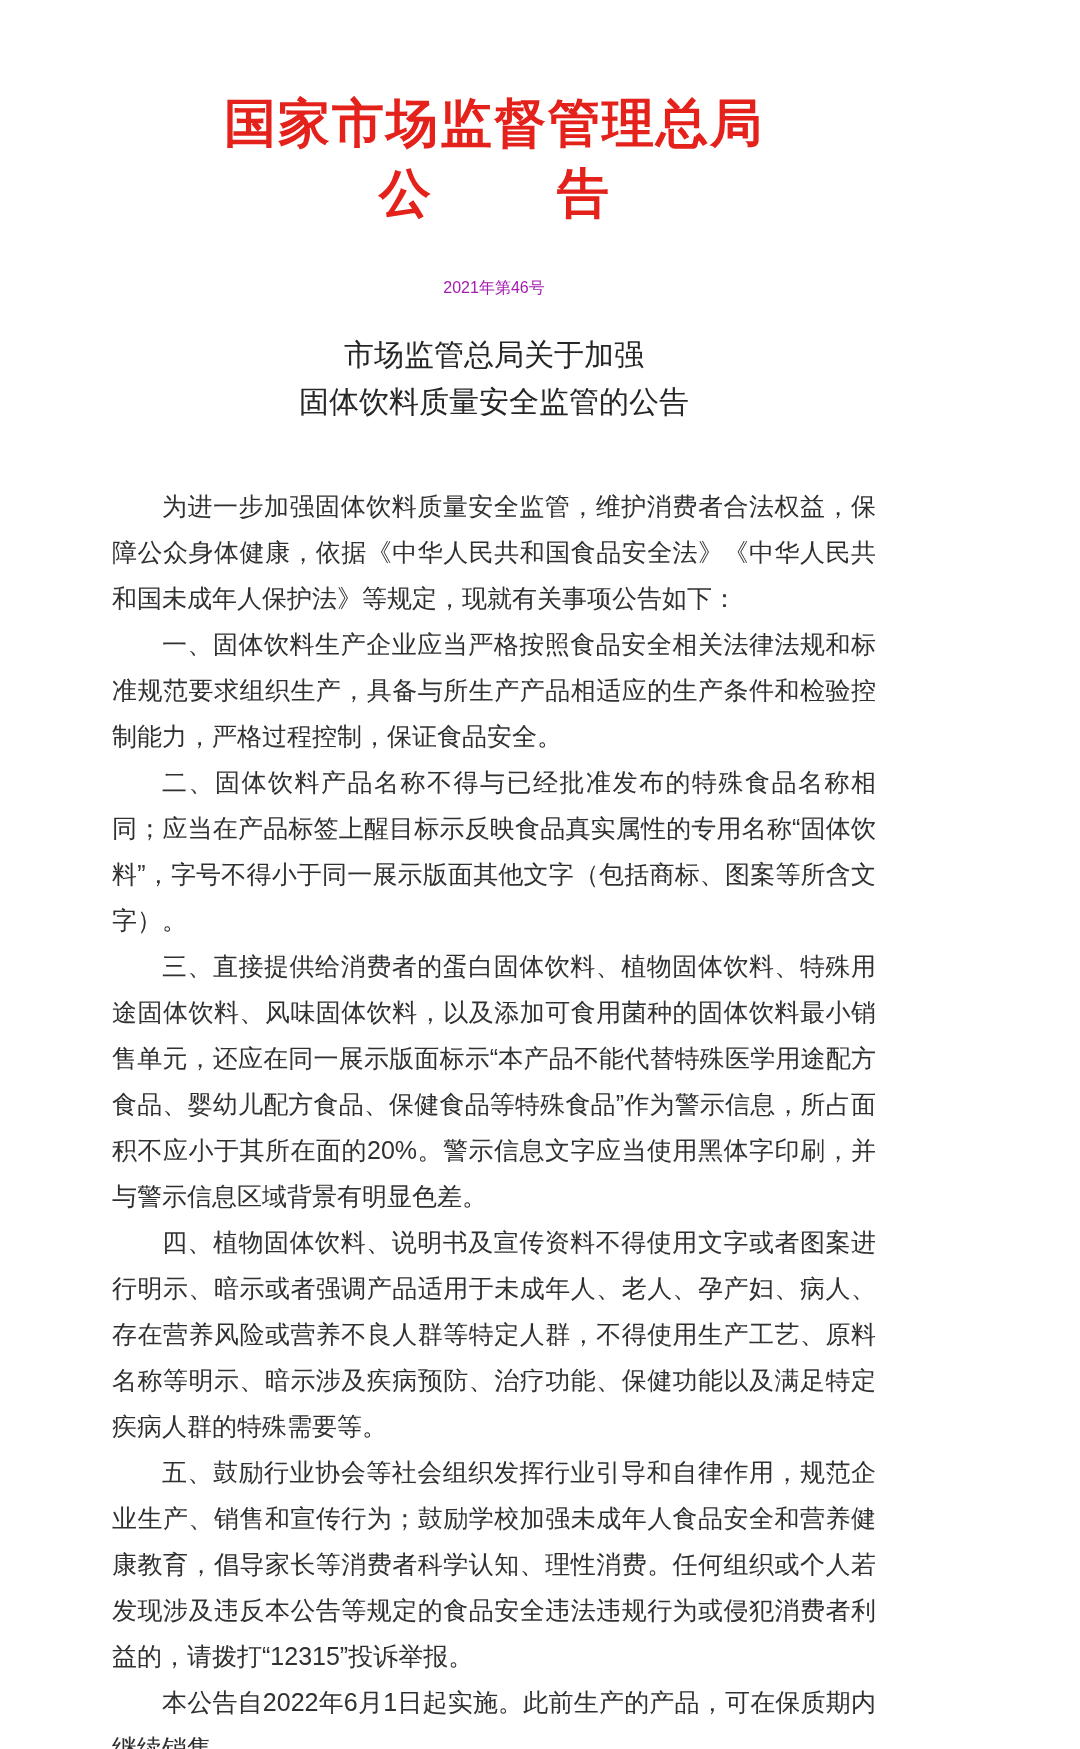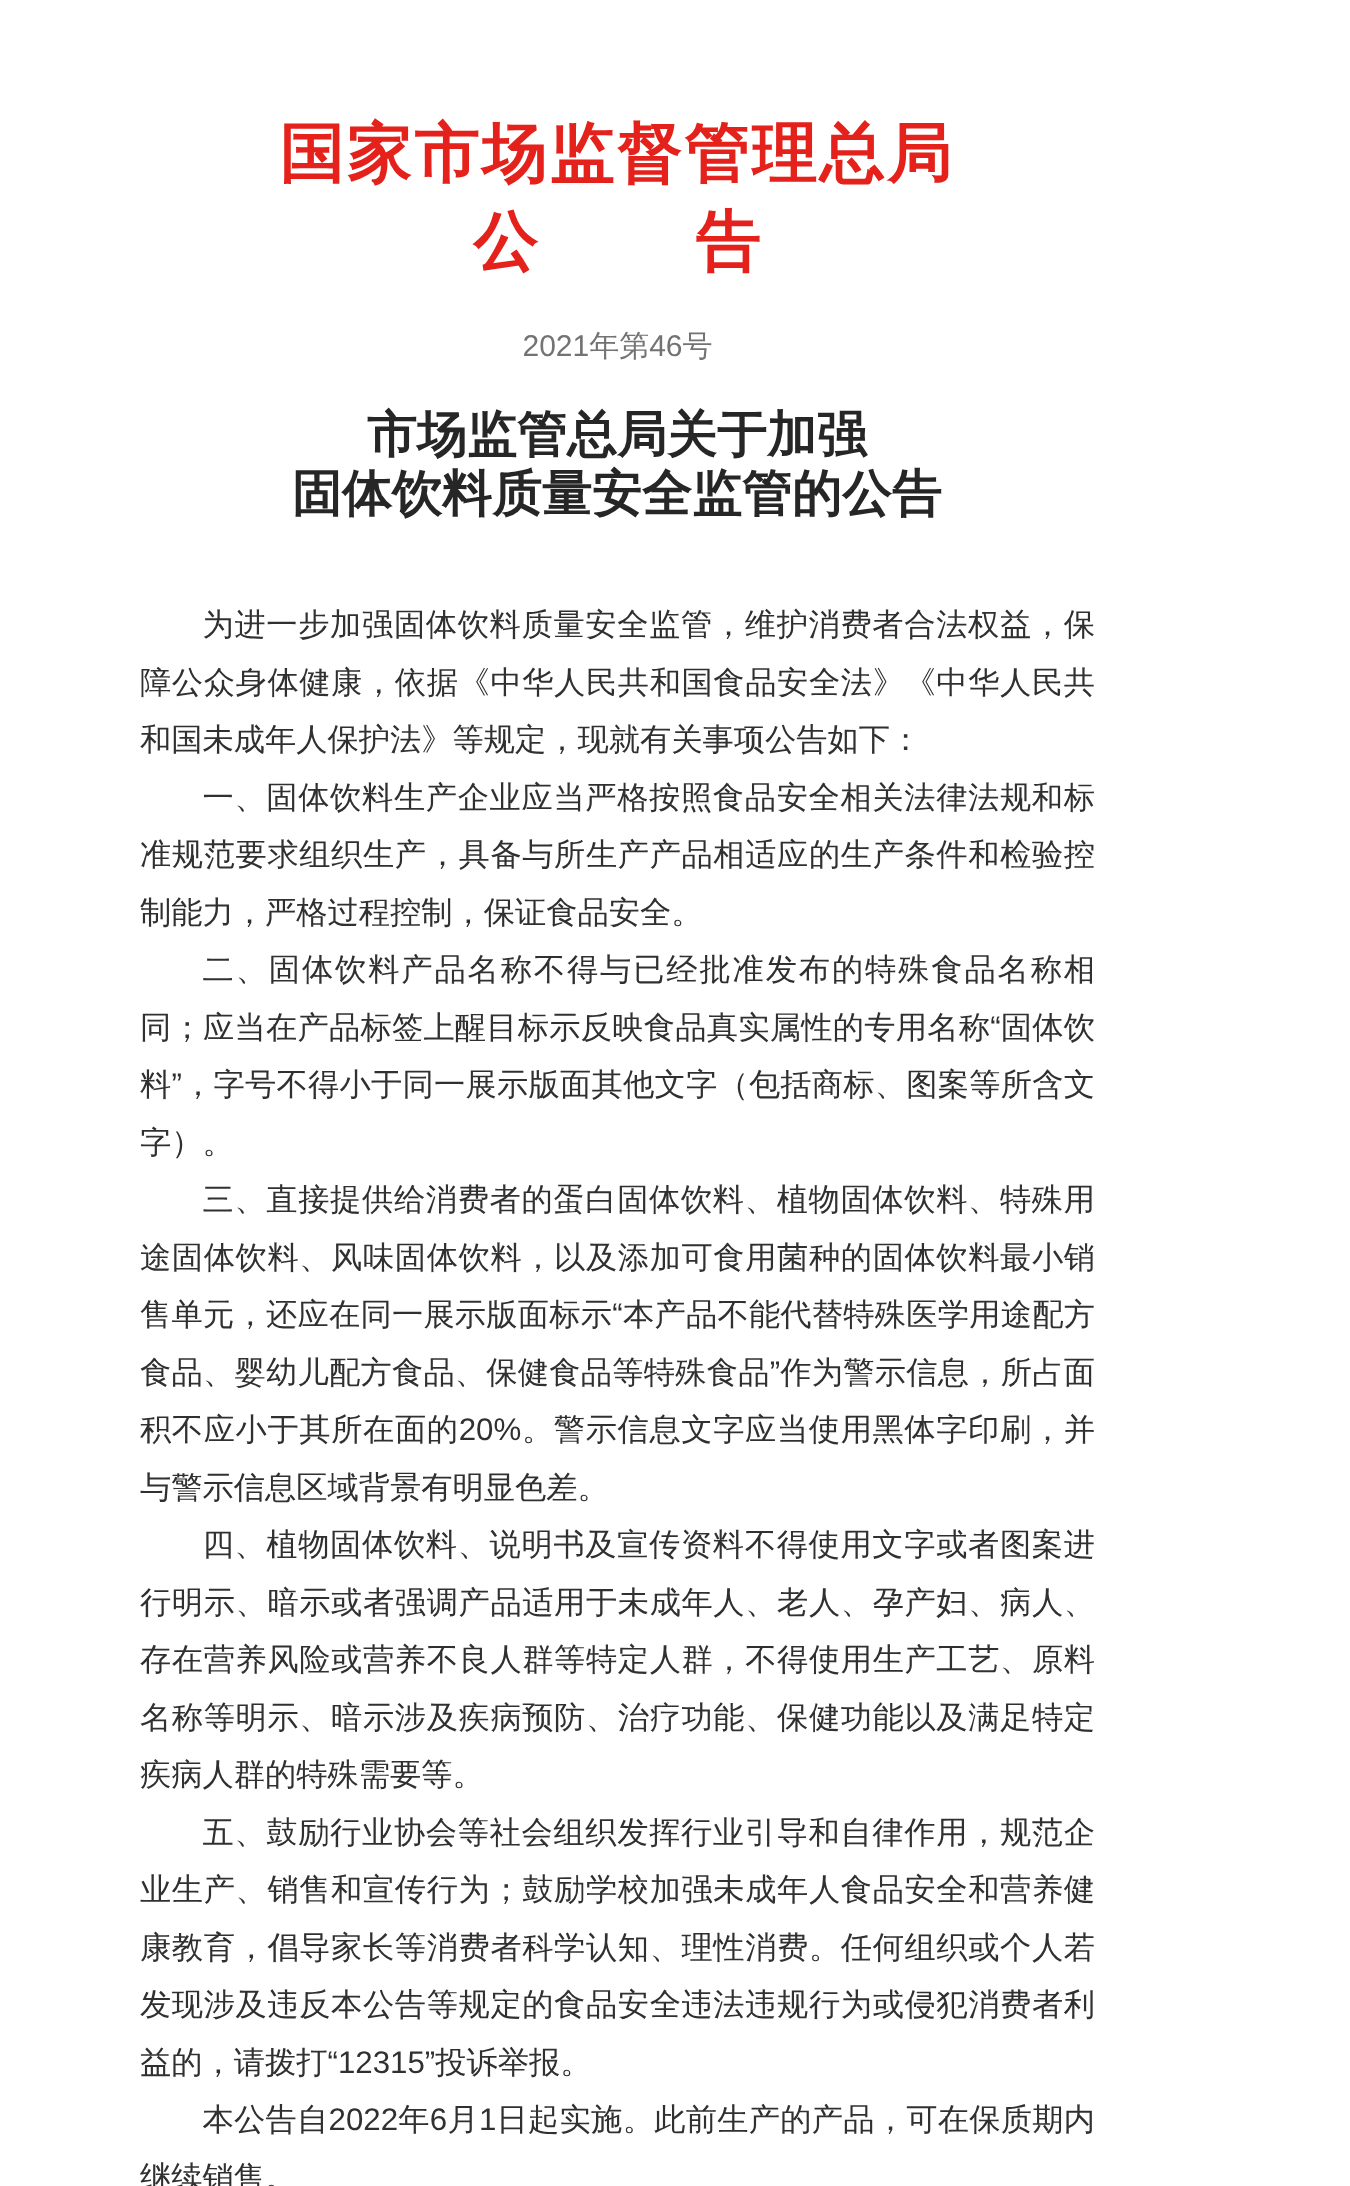--- a/index.html
+++ b/index.html
@@ -34,30 +34,30 @@
     justify-content:center;
     gap:126px;
     color:var(--red);
     font-size:52px;
     font-weight:bold;
     line-height:1;
     margin-top:18px;
   }
   .doc-number{
     text-align:center;
-    font-size:24px;
-    color:#737373;
-    margin-top:46px;
+    font-size:16px;
+    color:#a21caf;
+    margin-top:60px;
     line-height:1.1;
   }
   .doc-subtitle{
     margin:34px 0 0 0;
     text-align:center;
-    font-size:40px;
-    font-weight:bold;
+    font-size:30px;
+    font-weight:normal;
     color:var(--ink-dark);
     line-height:47px;
   }
   .doc-subtitle .sub-line{display:block;}
   .doc-body{
     margin-top:58px;
     font-size:25px;
     line-height:46px;
     color:var(--ink);
     text-align:justify;

